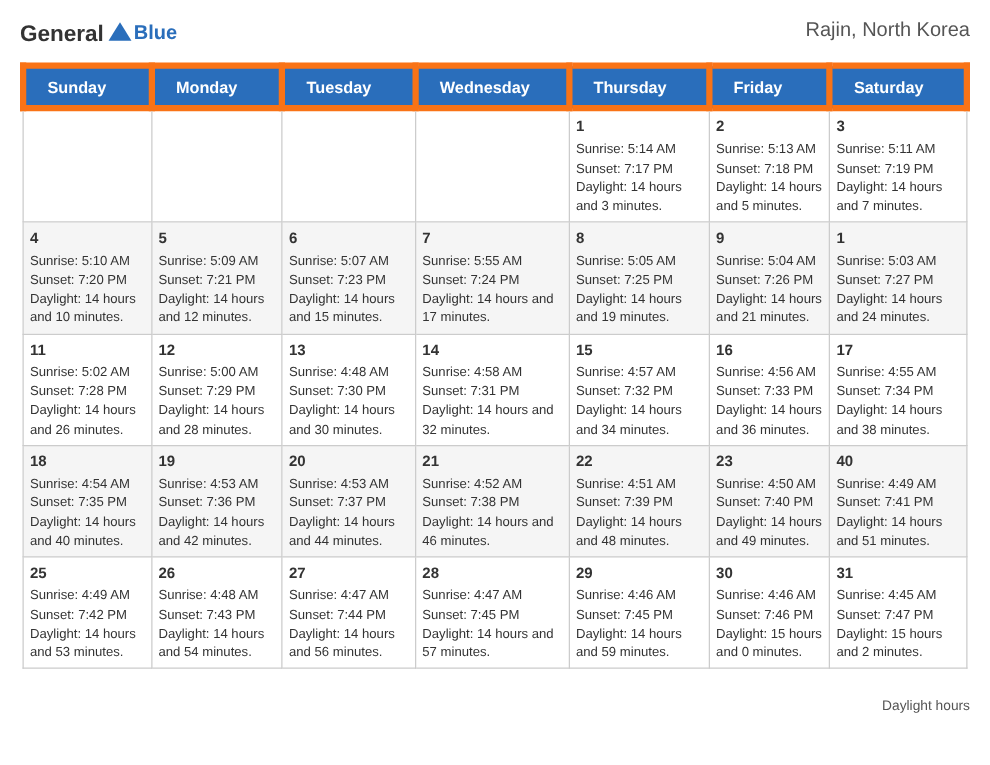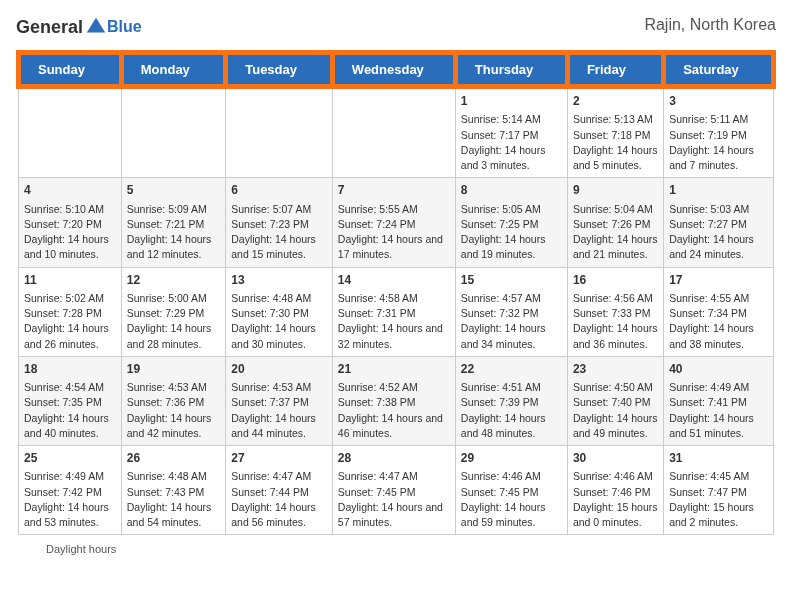--- a/index.html
+++ b/index.html
@@ -70,24 +70,24 @@
       margin-bottom: 2px;
     }
     .day-info {
       font-size: 10.5px;
       color: #333;
     }
     td.empty {
       background: #fff !important;
     }
     .footer {
-      margin-top: 8px;
+      margin-top: 24px;
       font-size: 11px;
       color: #555;
-      text-align: left;
+      text-align: right;
       padding-left: 30px;
     }
   </style>
 </head>
 <body>
 
 <div class="header">
   <div class="logo">
     <span style="font-size:18px;font-weight:bold;color:#333;">General</span>
     <svg class="logo-icon" viewBox="0 0 24 24" width="22" height="22">

